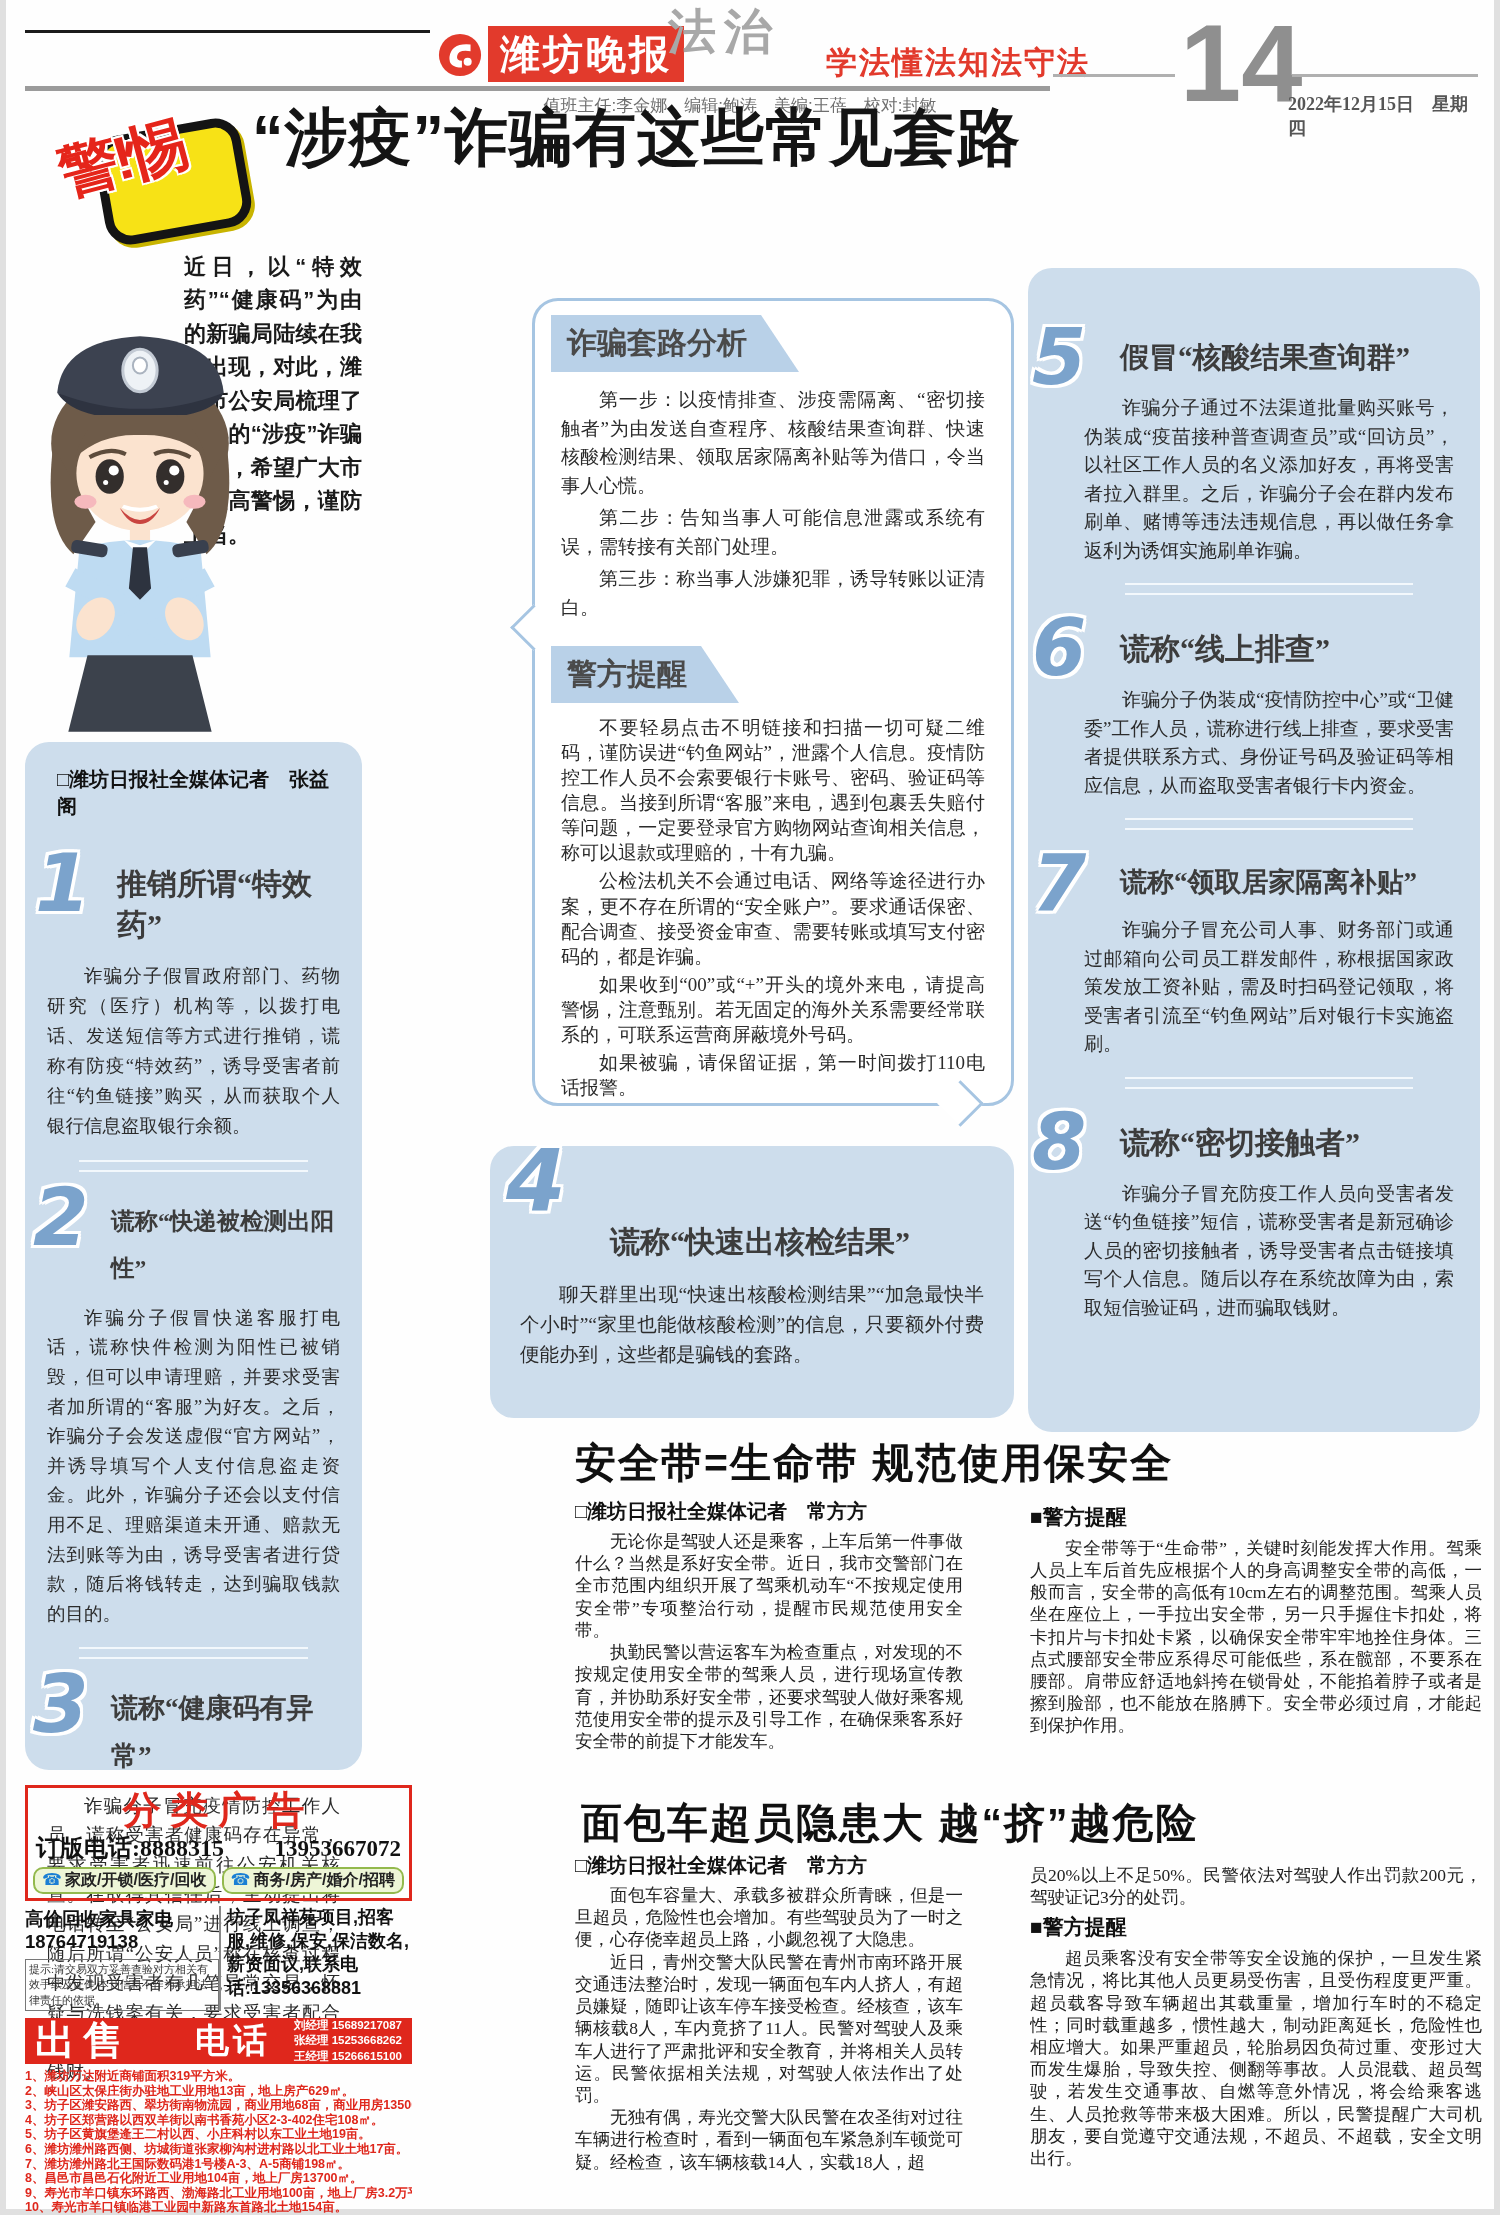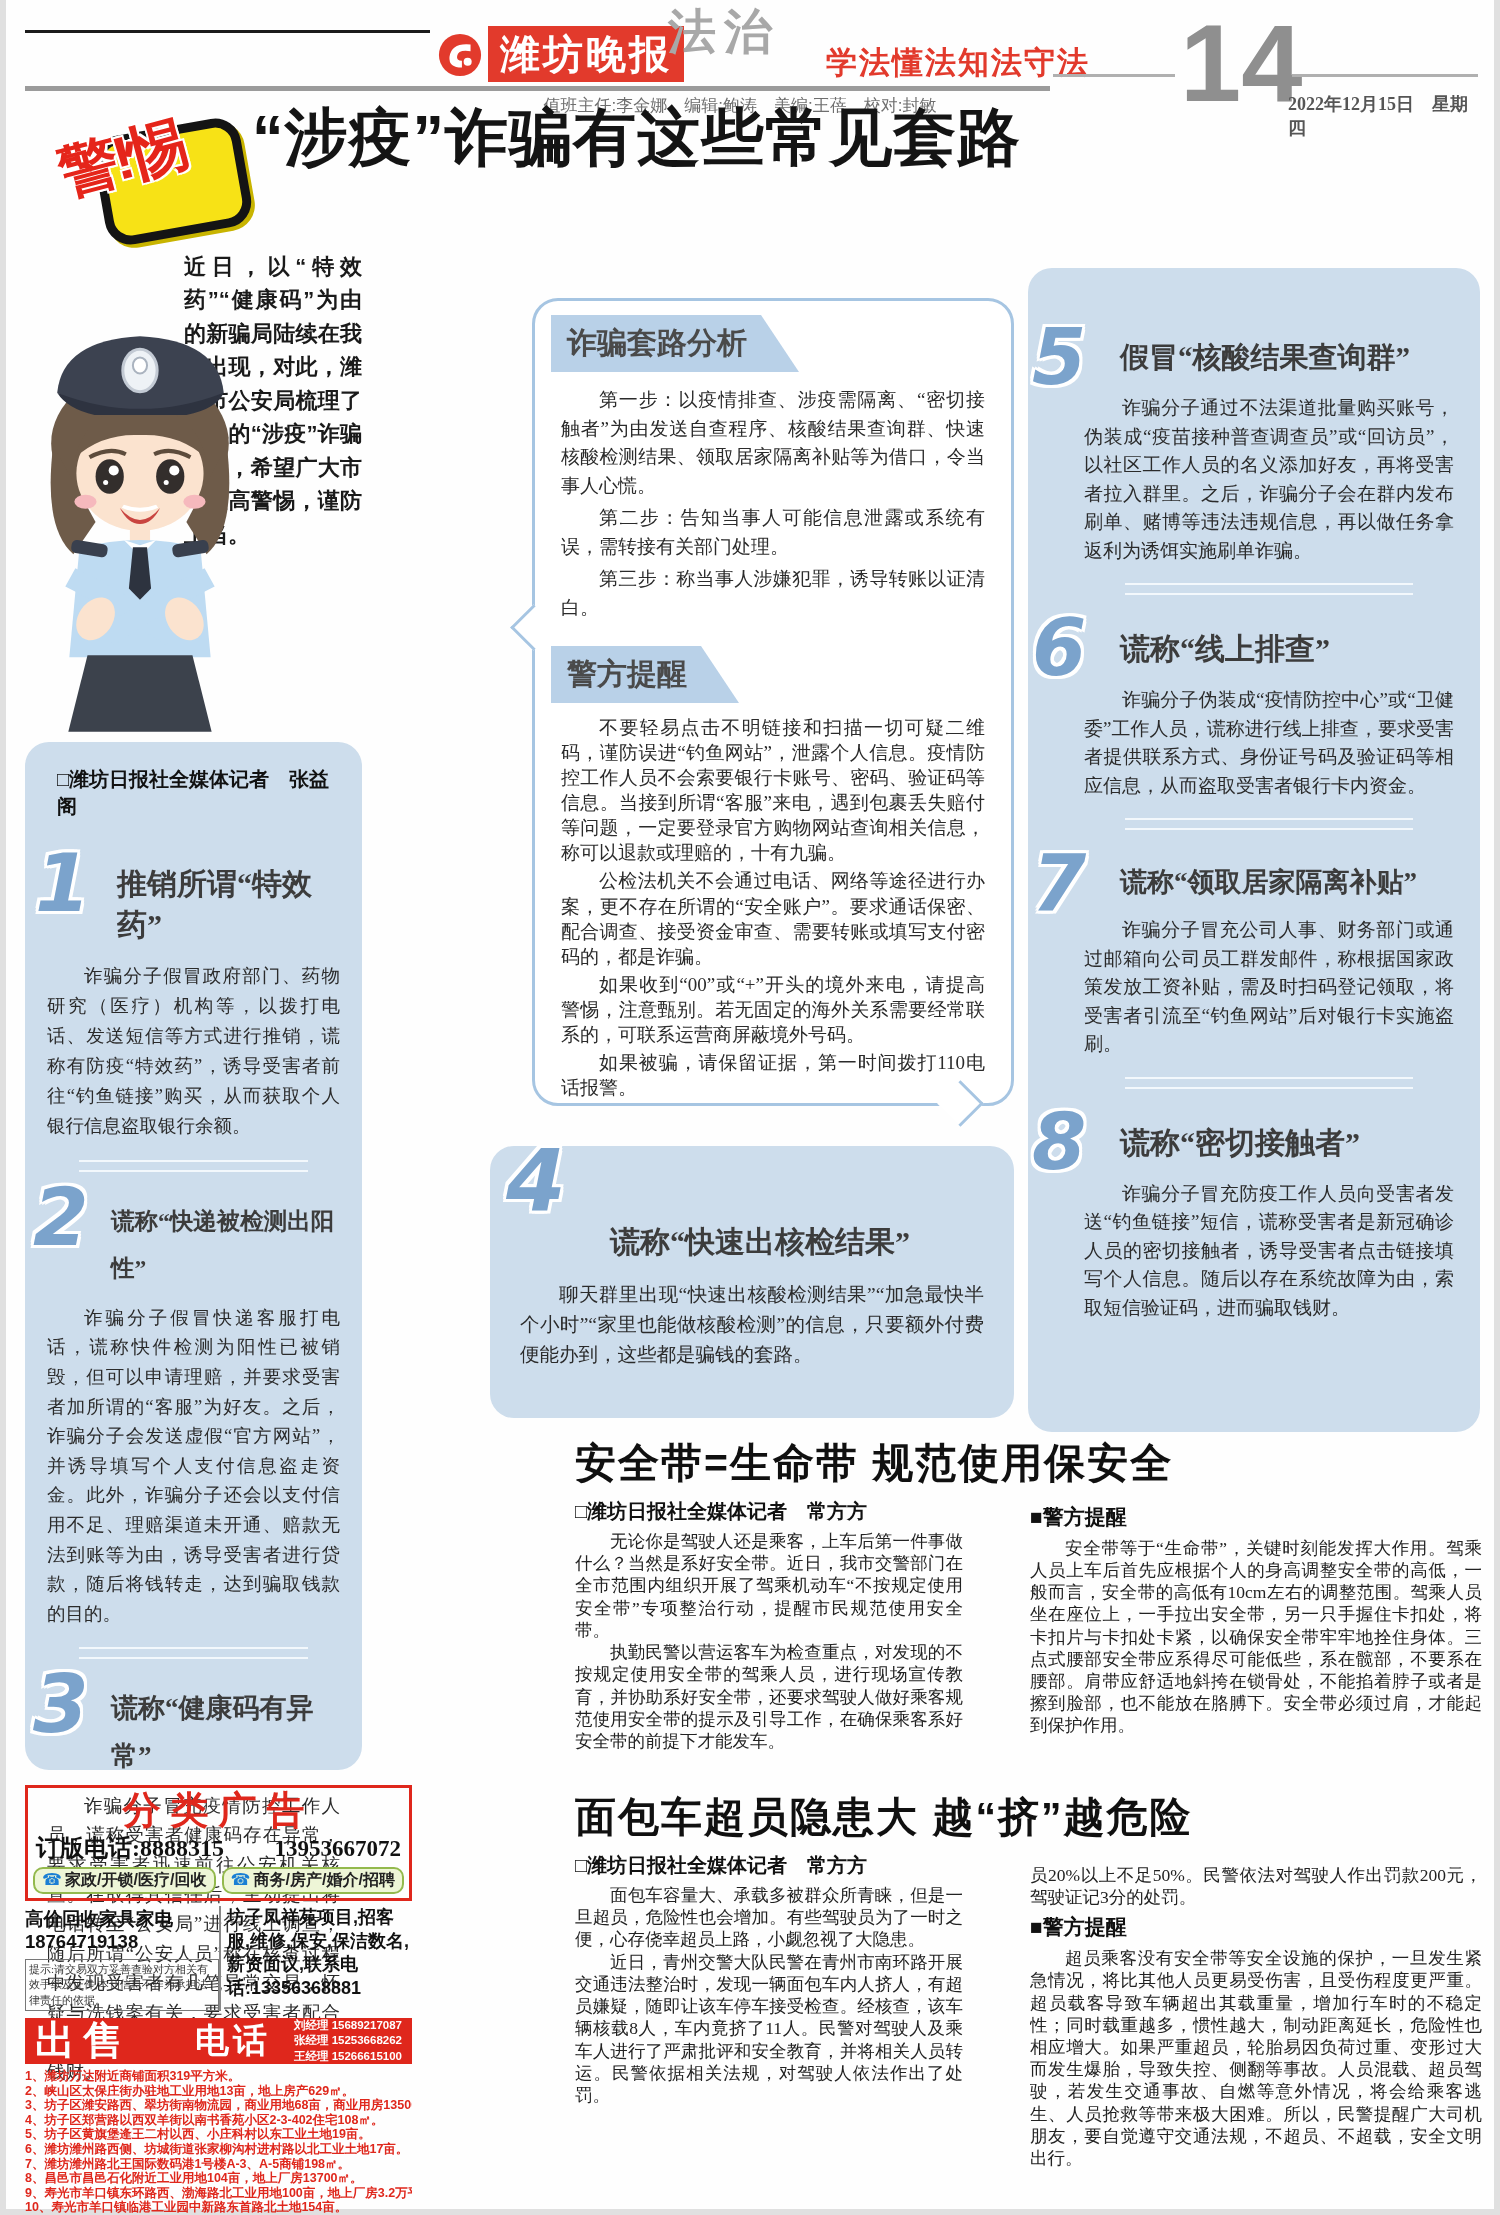--- a/index.html
+++ b/index.html
@@ -255,25 +255,26 @@
   <div class="art-byline" style="left:575px;top:1498px;">□潍坊日报社全媒体记者　常方方</div>
   <div class="art-col" style="left:575px;top:1530px;width:388px;height:262px;">
     <p>无论你是驾驶人还是乘客，上车后第一件事做什么？当然是系好安全带。近日，我市交警部门在全市范围内组织开展了驾乘机动车“不按规定使用安全带”专项整治行动，提醒市民规范使用安全带。</p>
     <p>执勤民警以营运客车为检查重点，对发现的不按规定使用安全带的驾乘人员，进行现场宣传教育，并协助系好安全带，还要求驾驶人做好乘客规范使用安全带的提示及引导工作，在确保乘客系好安全带的前提下才能发车。</p>
   </div>
   <div class="art-col" style="left:1030px;top:1498px;width:452px;height:292px;">
     <div class="rem-label">■警方提醒</div>
     <p>安全带等于“生命带”，关键时刻能发挥大作用。驾乘人员上车后首先应根据个人的身高调整安全带的高低，一般而言，安全带的高低有10cm左右的调整范围。驾乘人员坐在座位上，一手拉出安全带，另一只手握住卡扣处，将卡扣片与卡扣处卡紧，以确保安全带牢牢地拴住身体。三点式腰部安全带应系得尽可能低些，系在髋部，不要系在腰部。肩带应舒适地斜挎在锁骨处，不能掐着脖子或者是擦到脸部，也不能放在胳膊下。安全带必须过肩，才能起到保护作用。</p>
   </div>
 
-  <h2 class="art-headline" style="left:575px;top:1790px;width:910px;margin:0;">面包车超员隐患大  越“挤”越危险</h2>
+  <h2 class="art-headline" style="left:575px;top:1790px;width:910px;margin:6px;">面包车超员隐患大  越“挤”越危险</h2>
   <div class="art-byline" style="left:575px;top:1852px;">□潍坊日报社全媒体记者　常方方</div>
   <div class="art-col" style="left:575px;top:1884px;width:388px;height:326px;">
     <p>面包车容量大、承载多被群众所青睐，但是一旦超员，危险性也会增加。有些驾驶员为了一时之便，心存侥幸超员上路，小觑忽视了大隐患。</p>
     <p>近日，青州交警大队民警在青州市南环路开展交通违法整治时，发现一辆面包车内人挤人，有超员嫌疑，随即让该车停车接受检查。经核查，该车辆核载8人，车内竟挤了11人。民警对驾驶人及乘车人进行了严肃批评和安全教育，并将相关人员转运。民警依据相关法规，对驾驶人依法作出了处罚。</p>
+    <p>无独有偶，寿光交警大队民警在农圣街对过往车辆进行检查时，看到一辆面包车紧急刹车顿觉可疑。经检查，该车辆核载14人，实载18人，超</p>
   </div>
   <div class="art-col" style="left:1030px;top:1864px;width:452px;height:346px;">
     <p class="noindent">员20%以上不足50%。民警依法对驾驶人作出罚款200元，驾驶证记3分的处罚。</p>
     <div class="rem-label">■警方提醒</div>
     <p>超员乘客没有安全带等安全设施的保护，一旦发生紧急情况，将比其他人员更易受伤害，且受伤程度更严重。超员载客导致车辆超出其载重量，增加行车时的不稳定性；同时载重越多，惯性越大，制动距离延长，危险性也相应增大。如果严重超员，轮胎易因负荷过重、变形过大而发生爆胎，导致失控、侧翻等事故。人员混载、超员驾驶，若发生交通事故、自燃等意外情况，将会给乘客逃生、人员抢救等带来极大困难。所以，民警提醒广大司机朋友，要自觉遵守交通法规，不超员、不超载，安全文明出行。</p>
   </div>
 
   <div class="ads">
     <div class="adbox">
       <div class="ad-title">分类广告</div>

